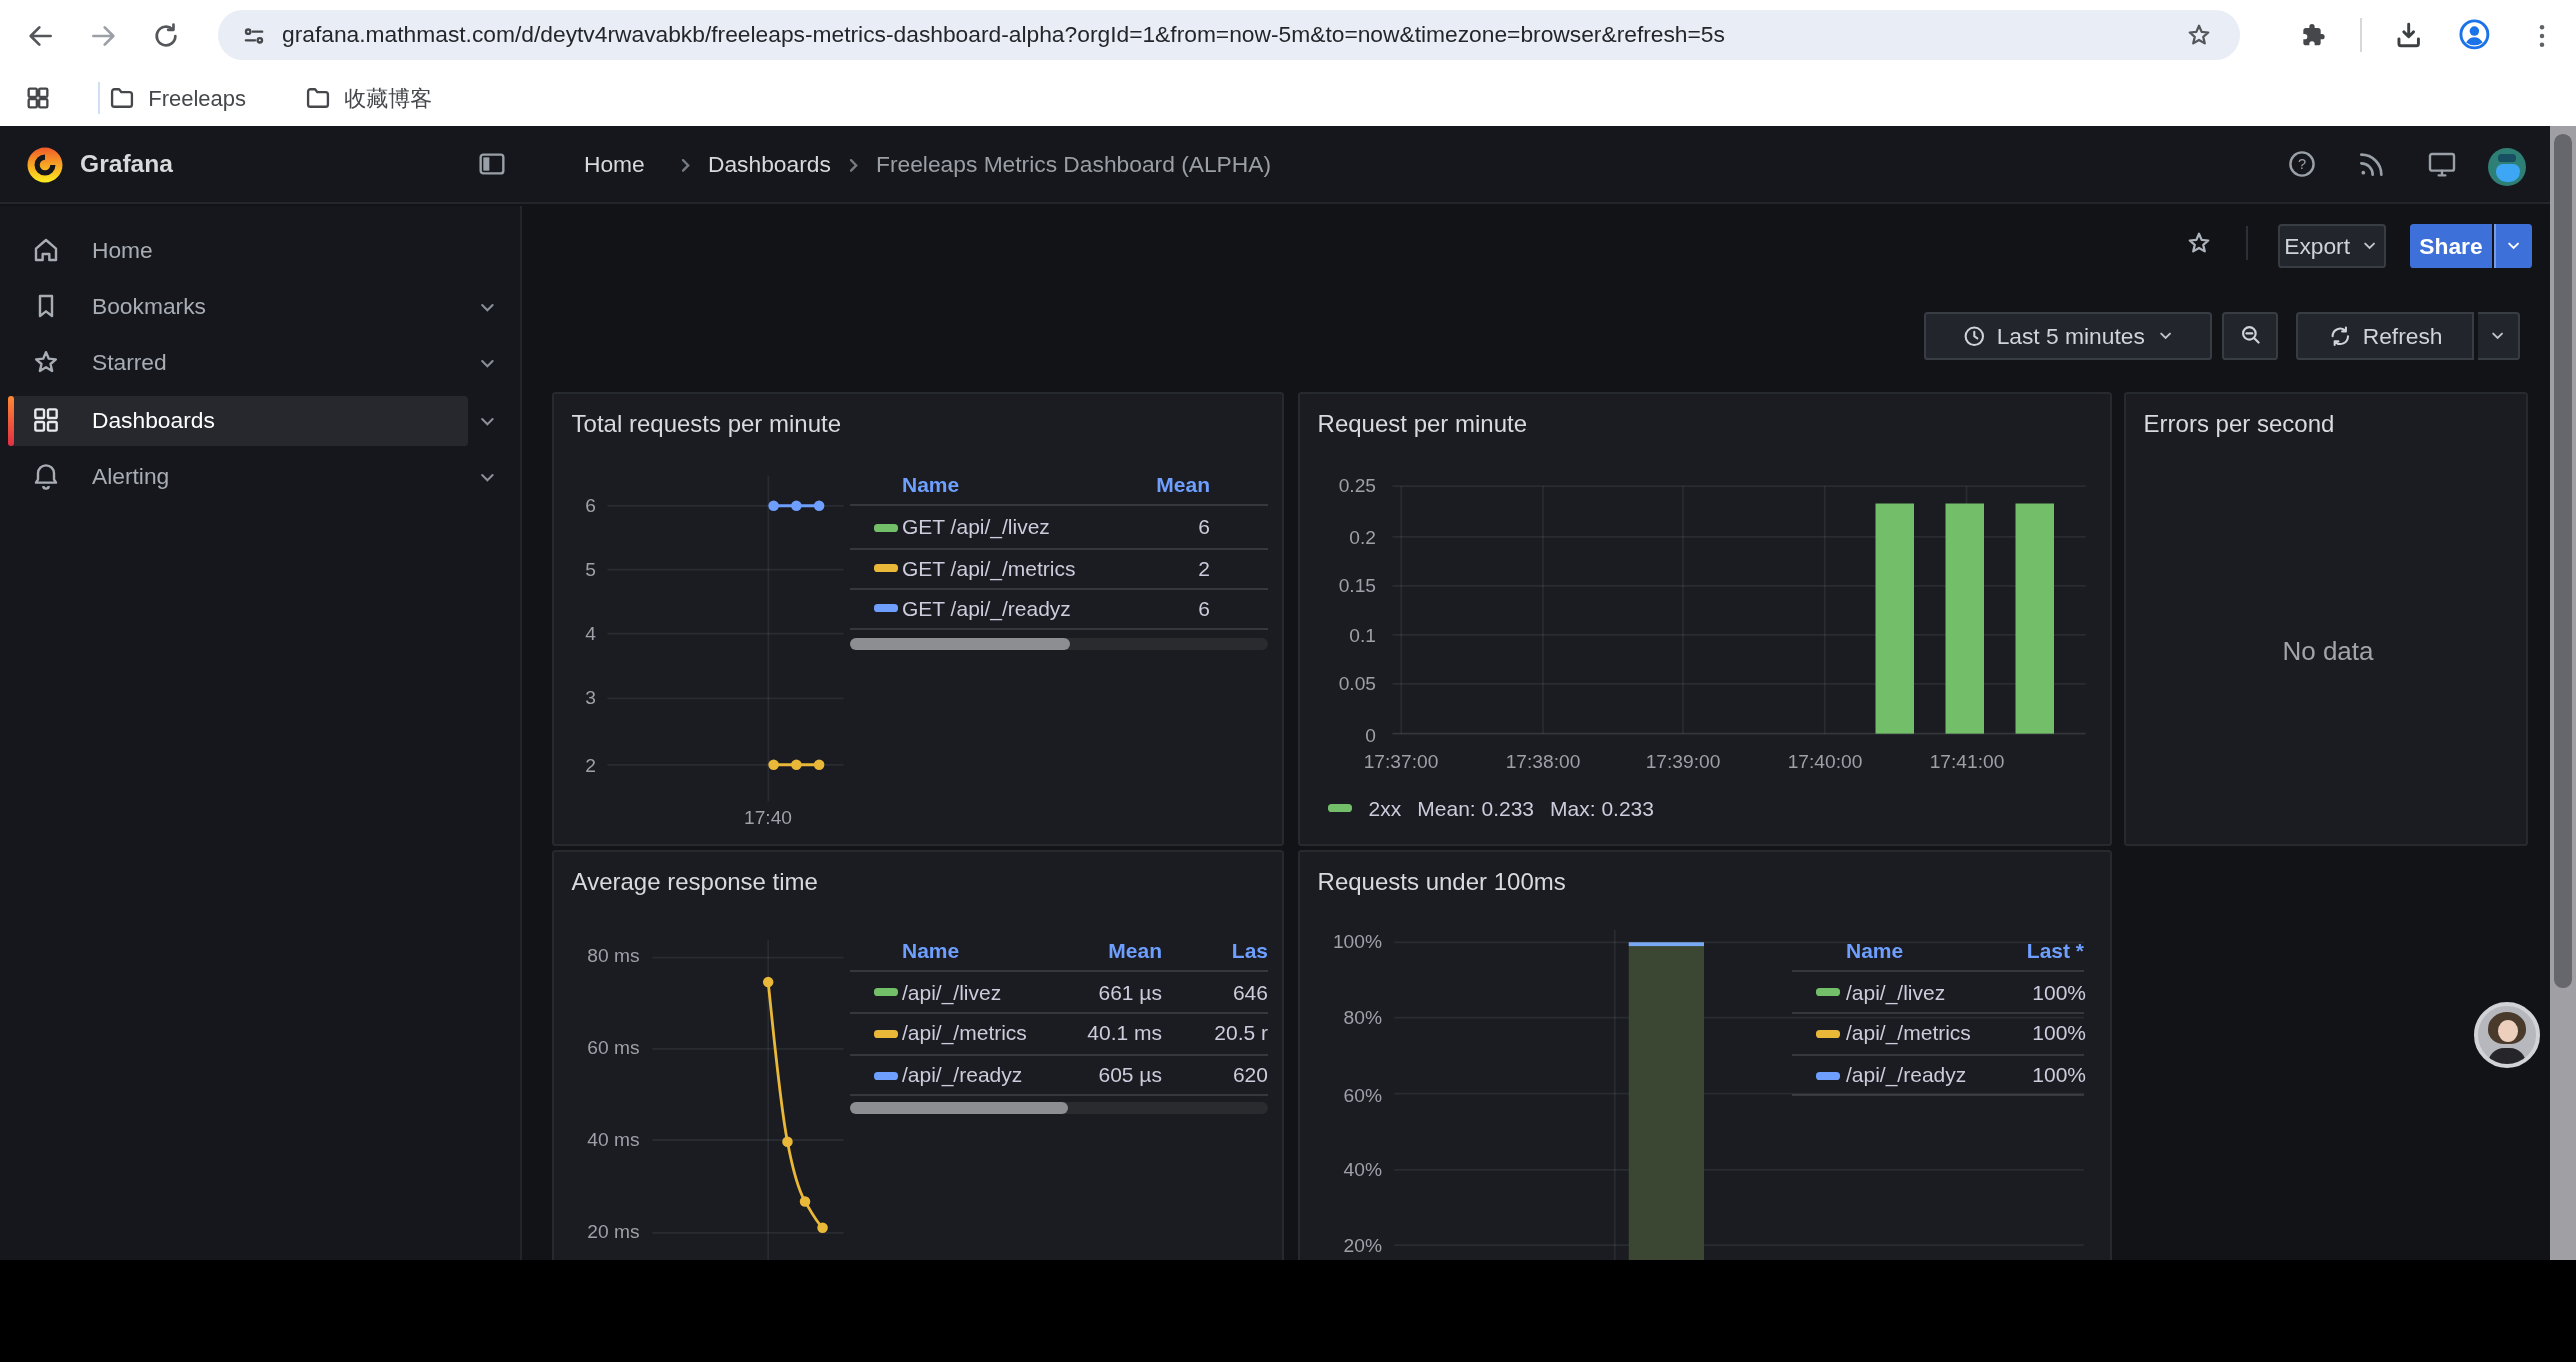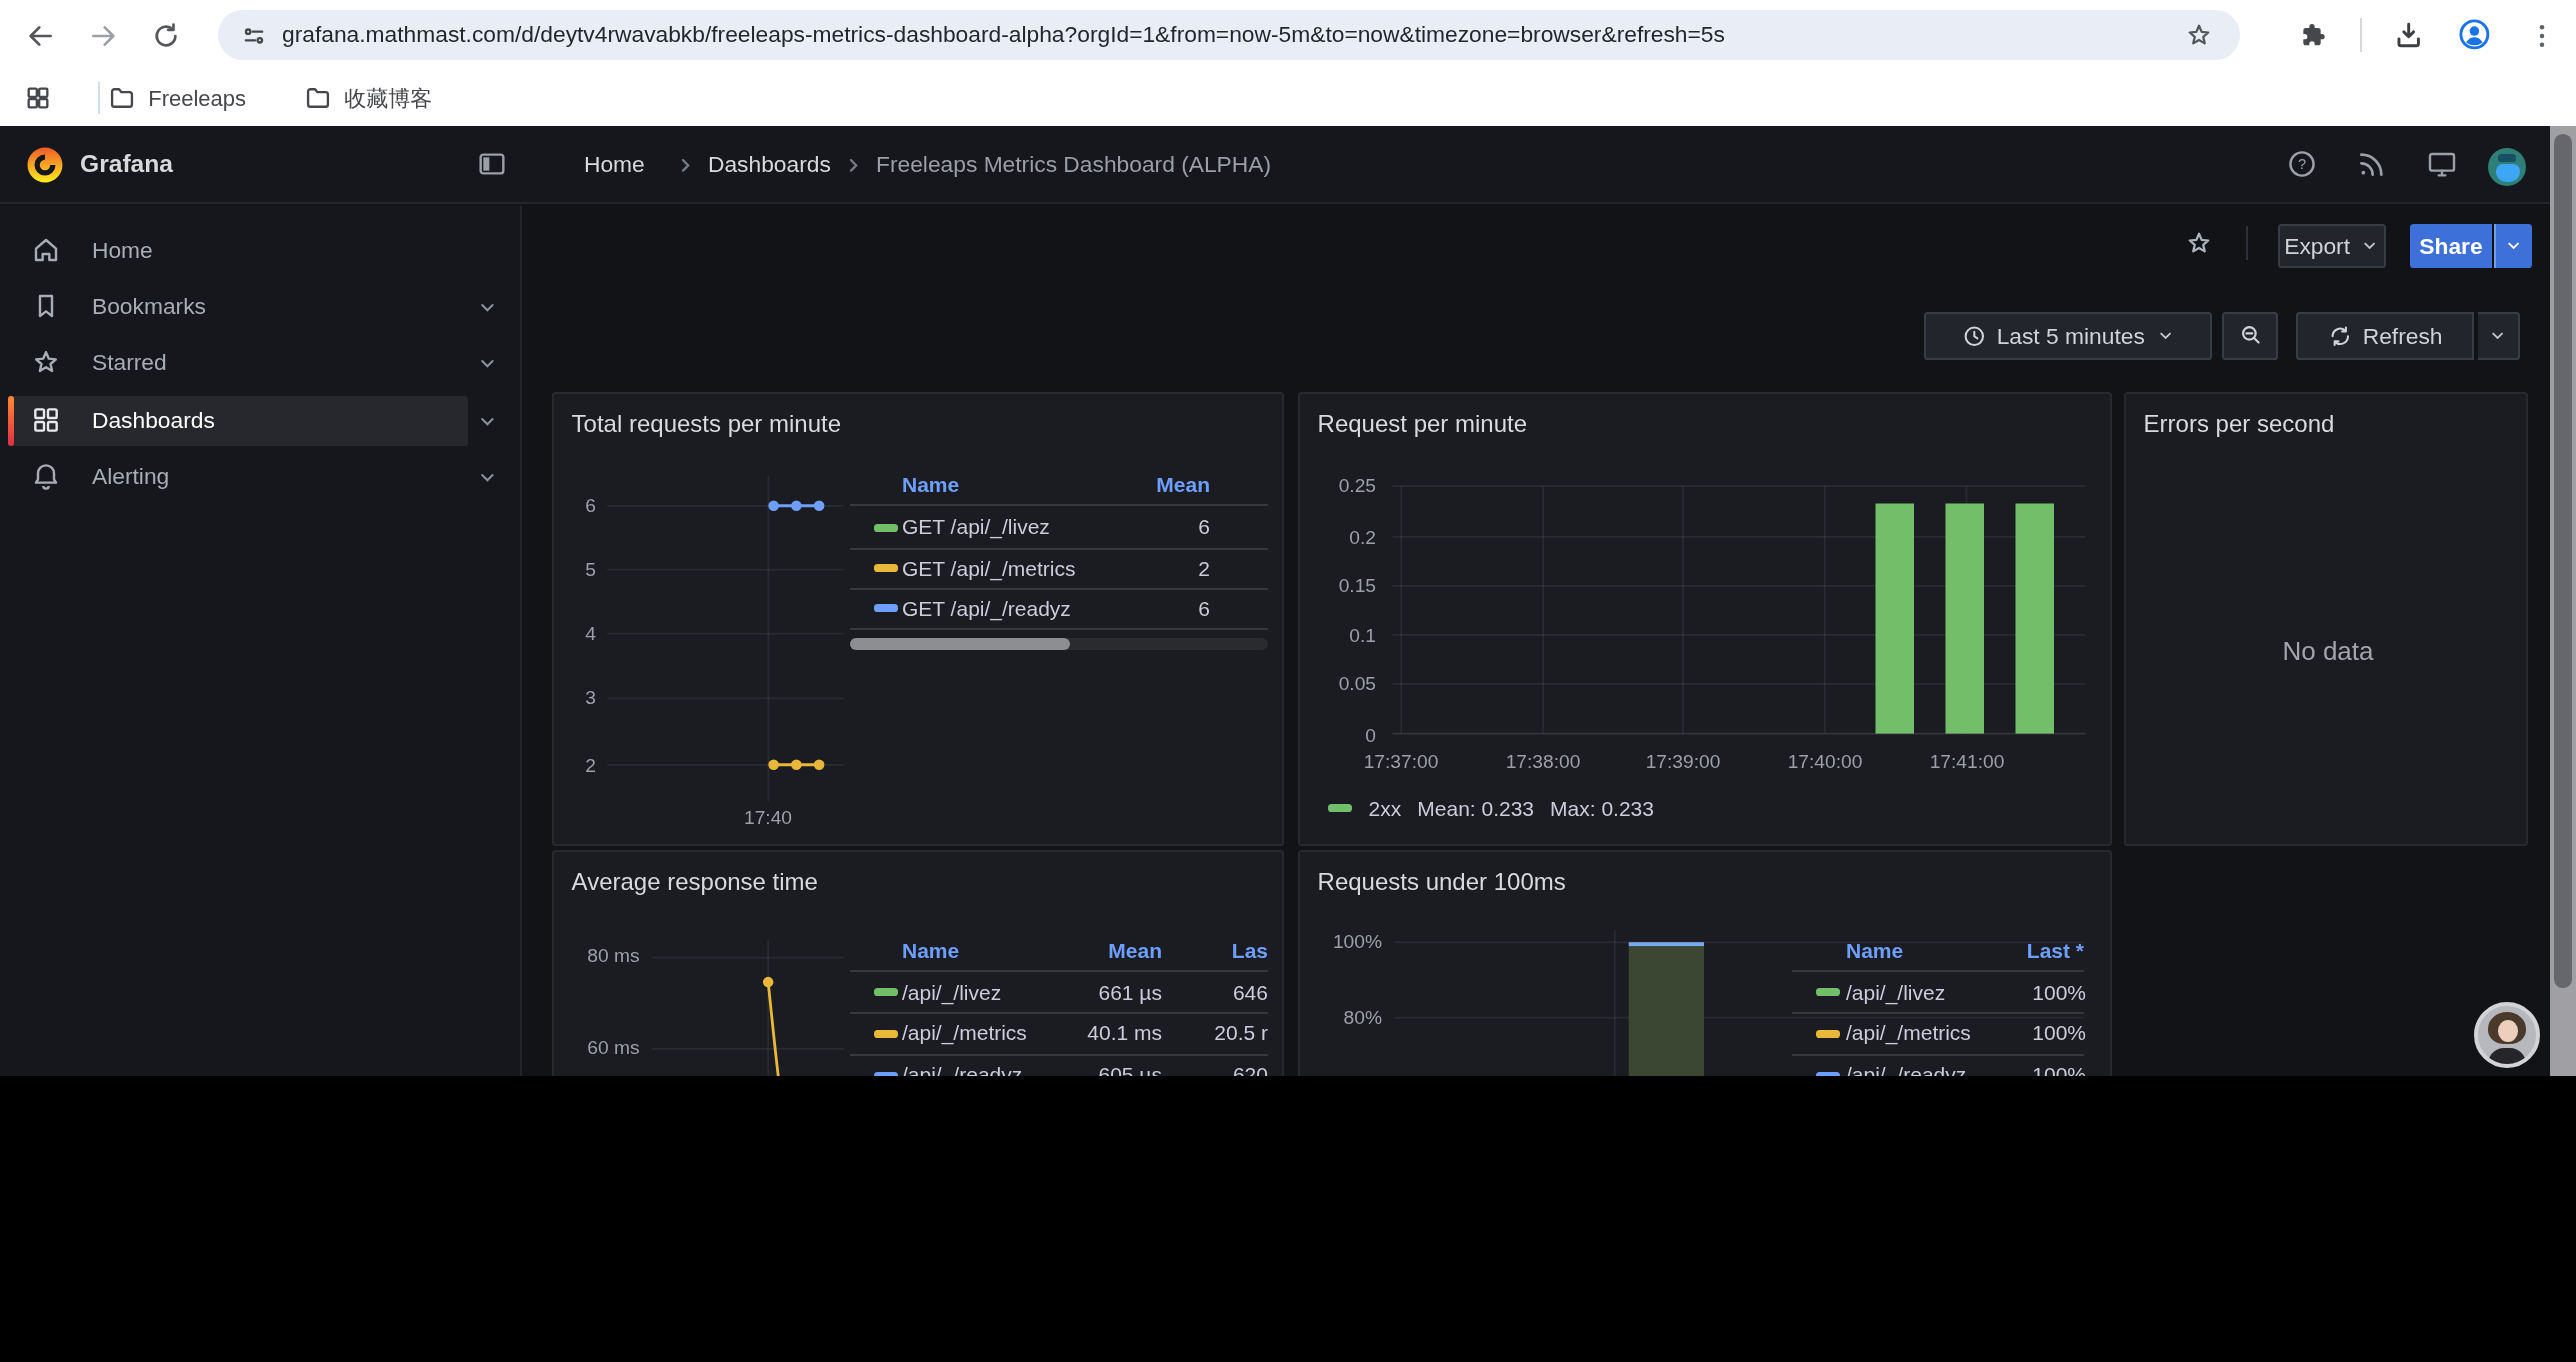--- a/index.html
+++ b/index.html
@@ -1,16 +1,16 @@
 <!DOCTYPE html>
 <html style="font-size:14px"><head>
 <meta charset="utf-8">
 <style>
   html,body{margin:0;padding:0;background:#000;}
-  #viewport{width:2576px;height:1076px;overflow:hidden;background:#fff;position:relative;}
+  #viewport{width:2576px;height:1260px;overflow:hidden;background:#fff;position:relative;}
   #app{width:1288px;height:681px;transform:scale(2);transform-origin:0 0;position:relative;
        font-family:"Liberation Sans",sans-serif;overflow:hidden;background:#121317;}
   .abs{position:absolute;}
   .ic{display:block;}
   
   .chrome{left:0;top:0;width:1288px;height:35px;background:#ffffff;}
   .bookbar{left:0;top:35px;width:1288px;height:28px;background:#ffffff;}
   .omnibox{left:109px;top:5.3px;width:1011px;height:24.6px;background:#e9eef6;border-radius:12.3px;}
   .url{left:32px;top:0;height:24.6px;line-height:24.6px;font-size:11.4px;color:#24262b;white-space:nowrap;overflow:hidden;width:929px;}
   .bm-label{font-size:11px;color:#45474b;line-height:28px;}

